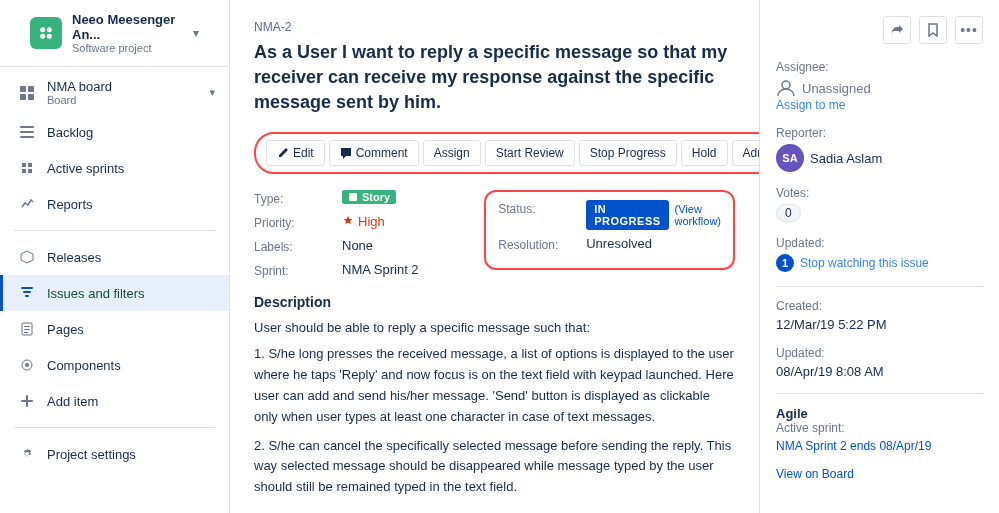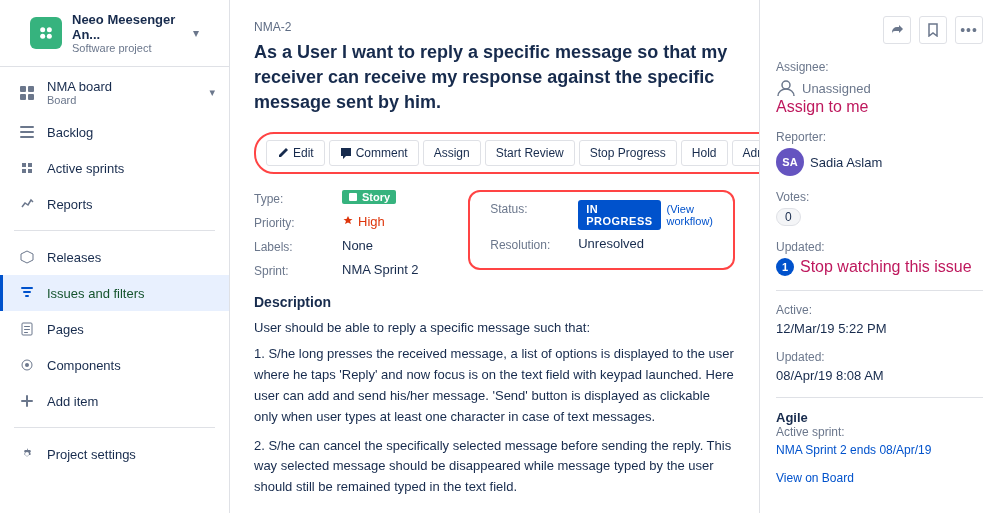--- a/index.html
+++ b/index.html
@@ -53,21 +53,21 @@
     .description-item { font-size: 13px; color: #172b4d; line-height: 1.6; margin-bottom: 8px; }
 
     
     .right-panel { width: 240px; background: #fff; border-left: 1px solid #dfe1e6; padding: 16px; overflow-y: auto; flex-shrink: 0; }
     .right-panel-header { display: flex; align-items: center; justify-content: flex-end; gap: 8px; margin-bottom: 16px; }
     .rp-icon-btn { width: 28px; height: 28px; display: flex; align-items: center; justify-content: center; border: 1px solid #dfe1e6; border-radius: 3px; cursor: pointer; color: #6b778c; background: #fff; }
 
     .rp-field { margin-bottom: 14px; }
     .rp-label { font-size: 12px; color: #6b778c; margin-bottom: 4px; }
     .rp-value { font-size: 13px; color: #172b4d; display: flex; align-items: center; gap: 6px; }
-    .rp-link { color: #be185d; cursor: pointer; font-size: 16px; }
+    .rp-link { color: #3b82f6; cursor: pointer; font-size: 12px; }
     .avatar-circle { width: 28px; height: 28px; border-radius: 50%; display: flex; align-items: center; justify-content: center; font-size: 11px; font-weight: 700; color: #fff; flex-shrink: 0; }
     .vote-badge { background: #f4f5f7; border: 1px solid #dfe1e6; border-radius: 10px; padding: 1px 8px; font-size: 12px; }
     .watch-badge { background: #0052cc; color: #fff; border-radius: 50%; width: 18px; height: 18px; display: flex; align-items: center; justify-content: center; font-size: 11px; font-weight: 700; flex-shrink: 0; }
 
     .rp-divider { height: 1px; background: #dfe1e6; margin: 12px 0; }
     .agile-title { font-weight: 700; font-size: 13px; }
     .active-sprint-value { color: #0052cc; font-size: 12px; cursor: pointer; }
     .view-board-link { color: #0052cc; font-size: 12px; cursor: pointer; display: block; margin-top: 8px; }
 
     .unassigned { color: #6b778c; font-size: 13px; }
@@ -266,21 +266,21 @@
         <span class="field-label">Labels:</span>
         <span class="field-value">None</span>
       </div>
       <div class="field-row">
         <span class="field-label">Sprint:</span>
         <span class="field-value">NMA Sprint 2</span>
       </div>
     </div>
     <div class="col-right">
       
-      <div style="border: 2px solid #ff4444; border-radius: 12px; padding: 8px 20px; display: inline-block; margin-bottom: 6px;">
+      <div style="border: 2px solid #ff4444; border-radius: 12px; padding: 8px 12px; display: inline-block; margin-bottom: 6px;">
         <div class="field-row" style="margin-bottom:6px;">
           <span class="field-label">Status:</span>
           <span class="field-value">
             <span class="status-badge">IN PROGRESS</span>
             <span class="view-workflow">(View workflow)</span>
           </span>
         </div>
         <div class="field-row">
           <span class="field-label">Resolution:</span>
           <span class="field-value">Unresolved</span>
@@ -350,21 +350,21 @@
     <div class="rp-label">Updated:</div>
     <div class="rp-value">
       <span class="watch-badge">1</span>
       <span class="rp-link">Stop watching this issue</span>
     </div>
   </div>
 
   <div class="rp-divider"></div>
 
   <div class="rp-field">
-    <div class="rp-label">Active:</div>
+    <div class="rp-label">Created:</div>
     <div class="rp-value">12/Mar/19 5:22 PM</div>
   </div>
   <div class="rp-field">
     <div class="rp-label">Updated:</div>
     <div class="rp-value">08/Apr/19 8:08 AM</div>
   </div>
 
   <div class="rp-divider"></div>
 
   <div class="agile-title">Agile</div>

